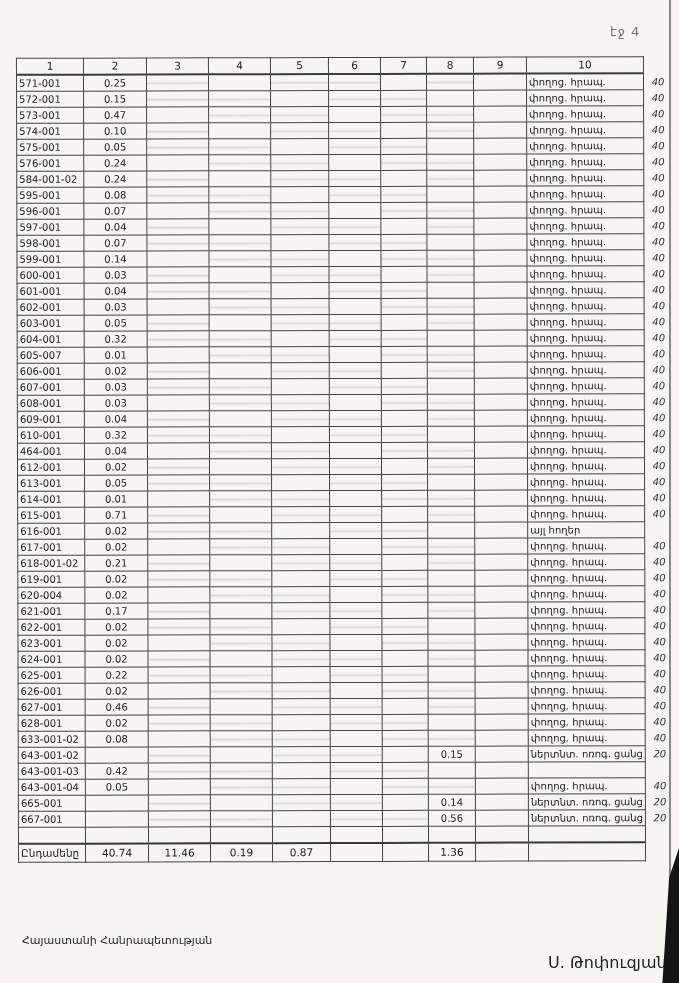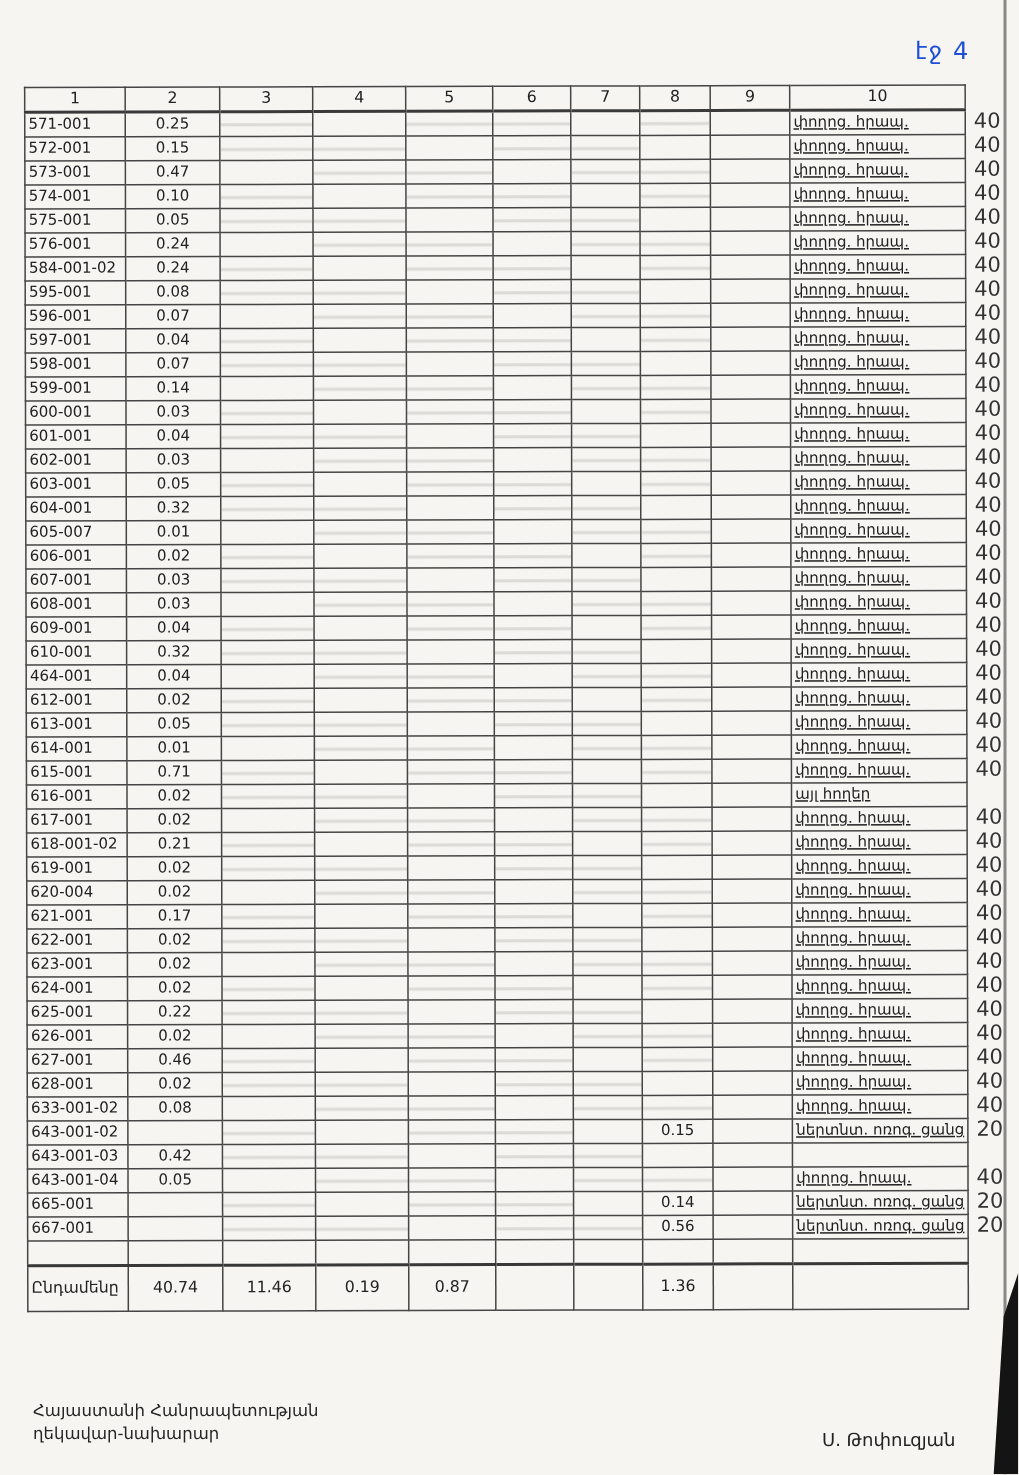--- a/index.html
+++ b/index.html
@@ -9,57 +9,57 @@
     background: #f6f5f1;
     font-family: "DejaVu Sans", sans-serif;
     color: #1e1e1e;
     position: relative;
     overflow: hidden;
   }
   .sheet { position: absolute; inset: 0; }
 
   .page-label {
     position: absolute; top: 24px; left: 610px;
-    font-size: 16px; letter-spacing: 1px; color: #1d4ed8;
+    font-size: 13px; letter-spacing: 1px; color: #737373;
   }
 
   .doc-table {
     position: absolute; left: 17px; top: 57px;
     border-collapse: collapse; table-layout: fixed;
     transform: rotate(-0.15deg);
   }
   .doc-table td, .doc-table th {
     border: 1px solid #454545;
     font-size: 10px; font-weight: normal;
     padding: 0 2px; height: 16px; line-height: 15px;
     white-space: nowrap; overflow: hidden;
     color: #222;
   }
   .doc-table th { height: 15px; font-size: 10.5px; text-align: center; border-bottom: 2px solid #3a3a3a; }
   .col-code { text-align: left; padding-left: 4px; font-size: 9.5px; margin-left: 20px; }
   .num { text-align: center; }
-  .c10 { text-align: left; padding-left: 5px; font-size: 9.5px; text-decoration: underline; }
+  .c10 { text-align: left; padding-left: 5px; font-size: 9.5px; }
   .doc-table td.edge-cell, .doc-table th.edge-cell {
     border: none; background: transparent;
-    font-size: 14px; text-align: right; padding-left: 5px; color: #333;
-  }
-  .total-row td { height: 31px; font-size: 10.5px; border-top: 2px solid #383838; }
+    font-size: 10px; text-align: center; padding-left: 5px; color: #333; font-style: italic;
+  }
+  .total-row td { height: 19px; font-size: 10.5px; border-top: 2px solid #383838; }
   .smudge {
     background-image: linear-gradient(to bottom,
       transparent 42%, rgba(70,70,70,0.15) 47%,
       rgba(70,70,70,0.15) 55%, transparent 61%);
   }
 
   .footer-block {
     position: absolute; left: 22px; top: 933px;
     font-size: 11px; line-height: 15px; color: #252525;
   }
   .signature {
     position: absolute; left: 548px; top: 953px;
-    font-size: 12px; color: #222; text-align: center;
+    font-size: 16px; color: #222; text-align: center;
   }
 
   .edge-line {
     position: absolute; top: 0; left: 669px;
     width: 2px; height: 983px;
     background: rgba(45,45,45,0.55);
   }
   .corner-blob {
     position: absolute; right: 0; bottom: 0;
     width: 18px; height: 135px;
@@ -741,21 +741,20 @@
           <td class="num">1.36</td>
           <td class="num"></td>
           <td class="num"></td>
           <td class="edge-cell"></td>
         </tr>
     </tfoot>
   </table>
 
   <div class="footer-block">
     <div>Հայաստանի Հանրապետության</div>
-    <div>ղեկավար-նախարար</div>
   </div>
 
   <div class="signature">Ս. Թոփուզյան</div>
 
   <div class="edge-line"></div>
   <div class="corner-blob"></div>
 
 </div>
 
 </body></html>

